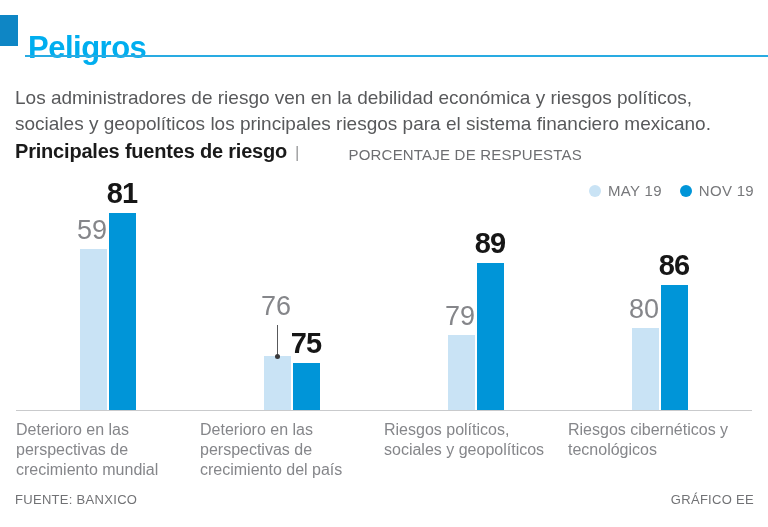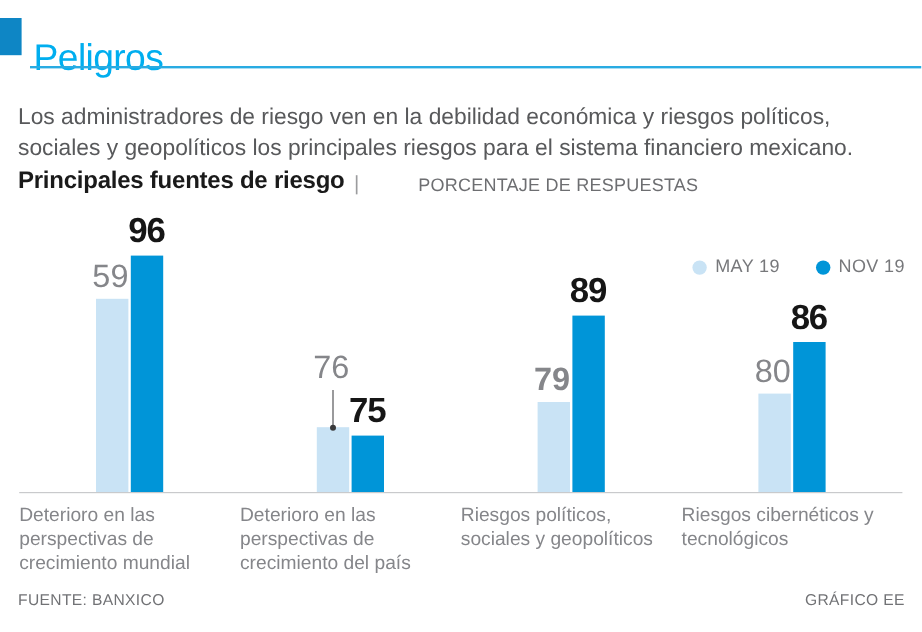--- a/index.html
+++ b/index.html
@@ -11,21 +11,21 @@
     background: #ffffff;
     overflow: hidden;
   }
   
   .kicker-square {
     position: absolute; left: 0; top: 15px;
     width: 18px; height: 31px;
   }
   .page-title {
     position: absolute; left: 28px; top: 9px;
-    font-size: 31px; font-weight: 400; letter-spacing: -0.5px;
+    font-size: 31px; font-weight: 700; letter-spacing: -0.5px;
   }
   .title-rule {
     position: absolute; left: 25px; right: 0; top: 55px;
     height: 2px;
   }
   .intro {
     position: absolute; left: 15px; top: 66px; right: 10px;
     font-size: 19px; line-height: 26px; color: #58595B;
     white-space: pre-line;
   }
@@ -33,21 +33,21 @@
   .section-row {
     position: absolute; left: 15px; top: 140px; right: 10px;
     display: flex; align-items: flex-end; gap: 8px;
   }
   .section-title { font-size: 20px; font-weight: 700; color: #1A1A1A; letter-spacing: -0.2px; }
   .section-sep { font-size: 17px; color: #9B9C9E; }
   .section-subtitle { font-size: 15px; color: #6D6E71; letter-spacing: 0.2px; padding-left: 41px; }
   
   .legend {
     position: absolute; top: 182px; right: 14px;
-    display: flex; gap: 30px; align-items: flex-end; margin-top: 32px;
+    display: flex; gap: 18px; align-items: flex-end;
   }
   .legend-item { display: flex; align-items: center; gap: 7px; }
   .legend-dot { width: 12px; height: 12px; border-radius: 50%; display: inline-block; }
   .legend-label { font-size: 15px; color: #77787B; letter-spacing: 0.3px; }
   
   .chart {
     position: absolute; left: 16px; right: 16px; top: 186px;
     height: 224px;
     border-bottom: 1px solid #C9CACC;
     display: flex;
@@ -124,38 +124,38 @@
       </div>
     </div>
 
   <div class="chart" style="border-bottom-color: rgb(201, 202, 204);">
 
   <div class="bar-group">
         <div class="bar-pair">
           <div class="bar bar-may" style="height: 161px; background: rgb(201, 227, 245);"></div>
           <div class="bar bar-nov" style="height: 197px; background: rgb(0, 149, 216);"></div>
           <div class="val val-may" style="bottom: 164px;">59</div>
-          <div class="val val-nov" style="bottom: 200px;">96</div>
+          <div class="val val-nov" style="bottom: 200px;">81</div>
         </div>
       </div>
       <div class="bar-group">
         <div class="bar-pair">
           <div class="bar bar-may" style="height: 54px; background: rgb(201, 227, 245);"></div>
           <div class="bar bar-nov" style="height: 47px; background: rgb(0, 149, 216);"></div>
           <div class="val val-may" style="bottom: 88px;">76</div>
           <div class="val val-nov" style="bottom: 50px;">75</div>
           <div class="callout-line" style="bottom: 55px; height: 30px;"></div>
           <div class="callout-dot" style="bottom: 51px;"></div>
         </div>
       </div>
       <div class="bar-group">
         <div class="bar-pair">
           <div class="bar bar-may" style="height: 75px; background: rgb(201, 227, 245);"></div>
           <div class="bar bar-nov" style="height: 147px; background: rgb(0, 149, 216);"></div>
-          <div class="val val-may" style="bottom: 78px; font-weight: bold;">79</div>
+          <div class="val val-may" style="bottom: 78px;">79</div>
           <div class="val val-nov" style="bottom: 150px;">89</div>
         </div>
       </div>
       <div class="bar-group">
         <div class="bar-pair">
           <div class="bar bar-may" style="height: 82px; background: rgb(201, 227, 245);"></div>
           <div class="bar bar-nov" style="height: 125px; background: rgb(0, 149, 216);"></div>
           <div class="val val-may" style="bottom: 85px;">80</div>
           <div class="val val-nov" style="bottom: 128px;">86</div>
         </div>

